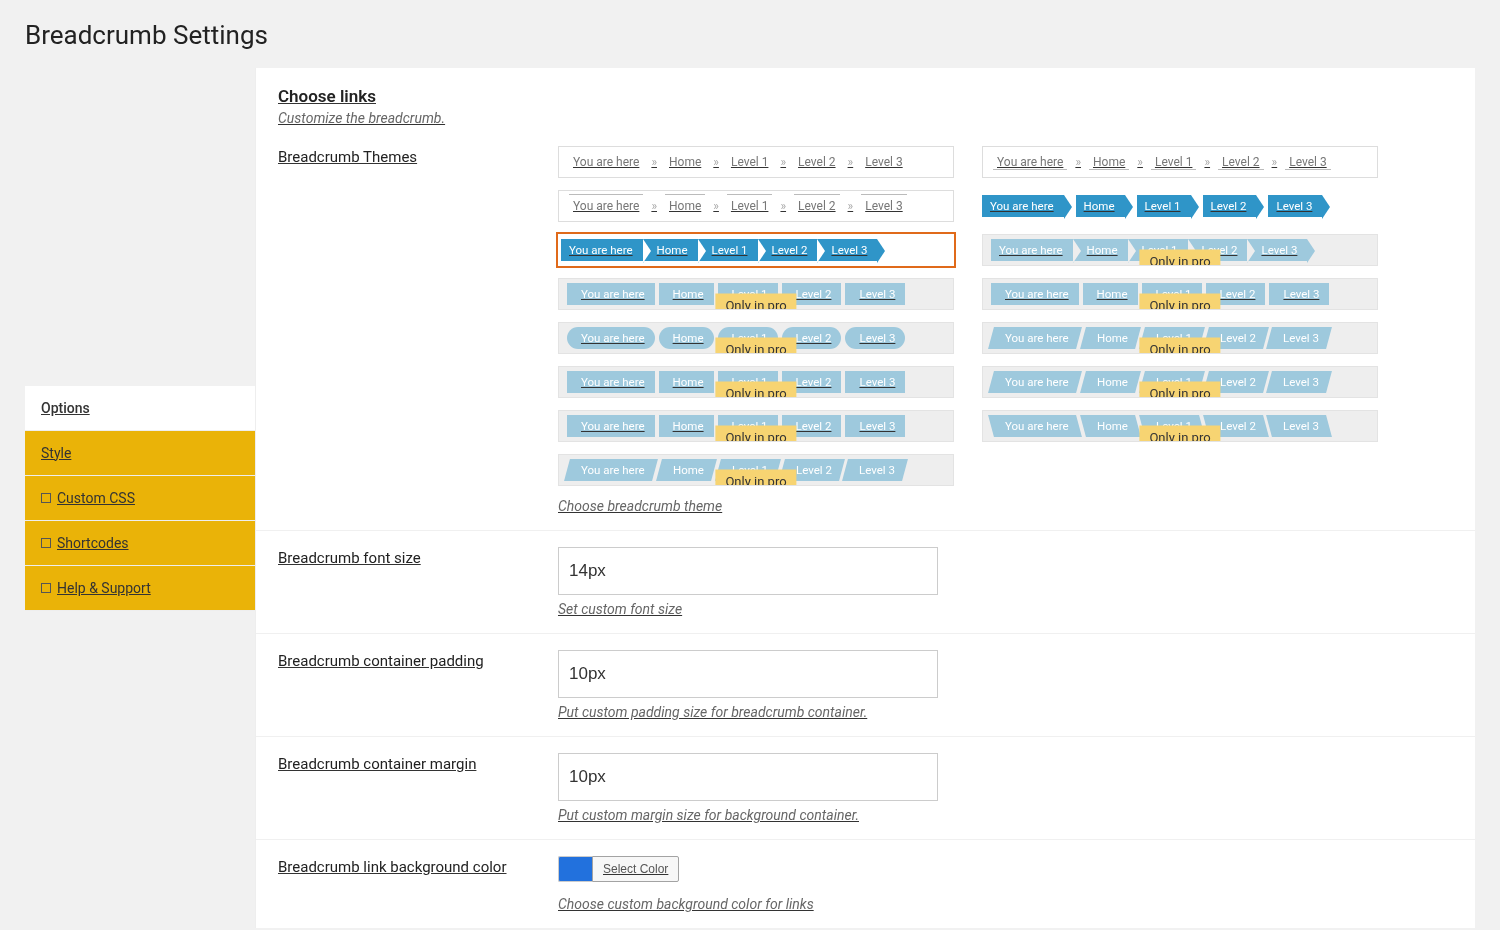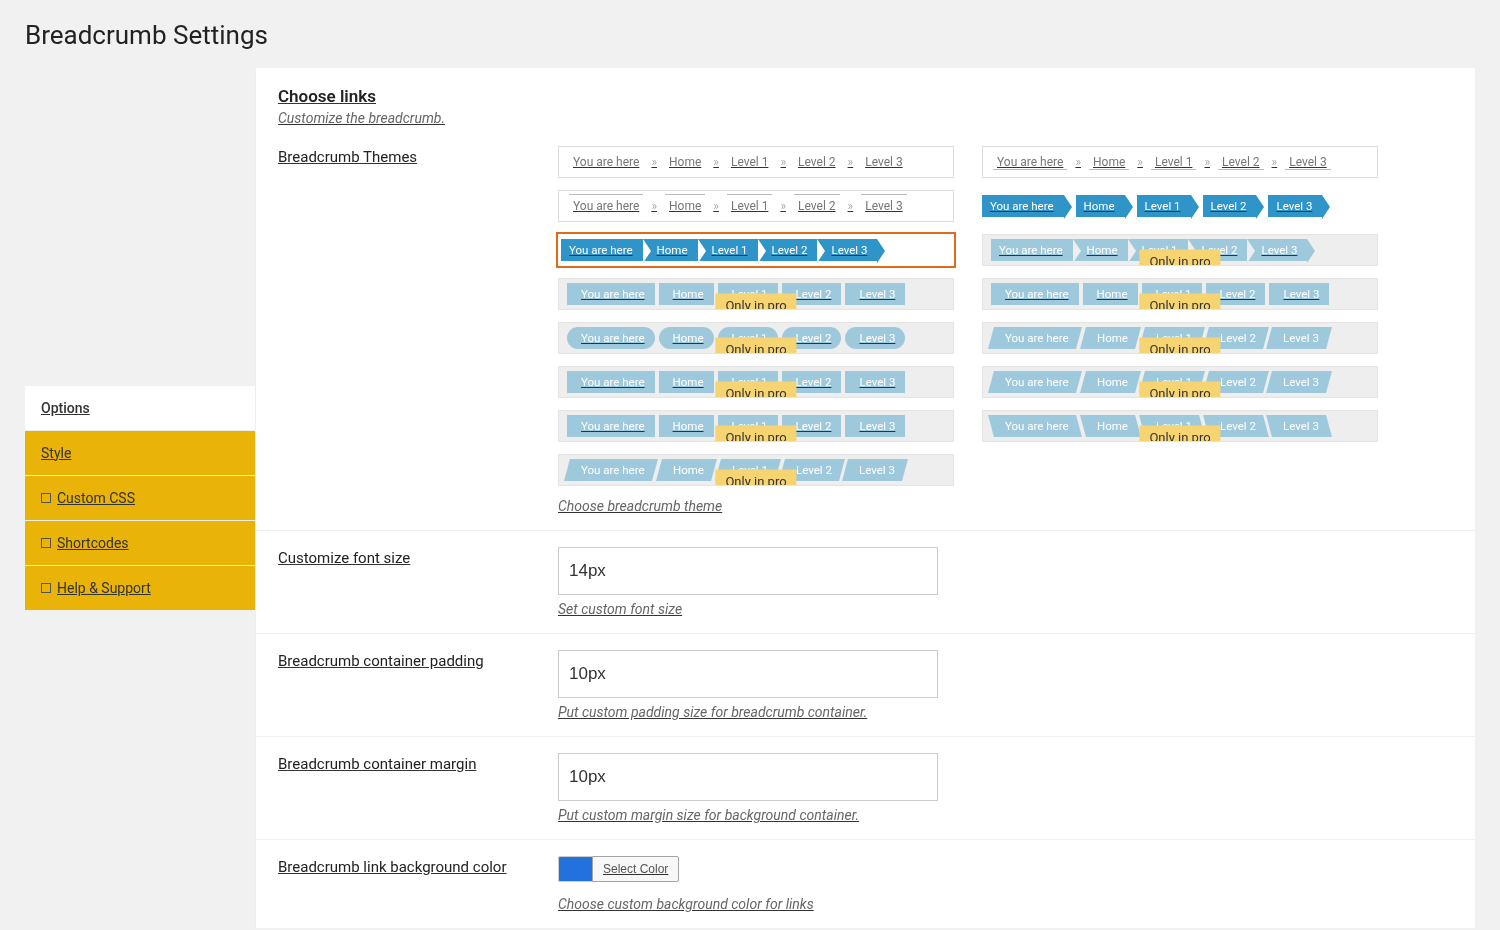--- a/index.html
+++ b/index.html
@@ -393,21 +393,21 @@
               <div class="pro-badge">Only in pro</div>
             </div>
             <div></div>
 
           </div>
           <div class="helper">Choose breadcrumb theme</div>
         </div>
       </div>
 
       <div class="form-row">
-        <div class="form-label-col">Customize font size</div>
+        <div class="form-label-col">Breadcrumb font size</div>
         <div class="form-value-col">
           <input class="text-input" type="text" value="14px" style="">
           <div class="helper">Set custom font size</div>
         </div>
       </div>
 
       <div class="form-row">
         <div class="form-label-col">Breadcrumb container padding</div>
         <div class="form-value-col">
           <input class="text-input" type="text" value="10px" style="">

